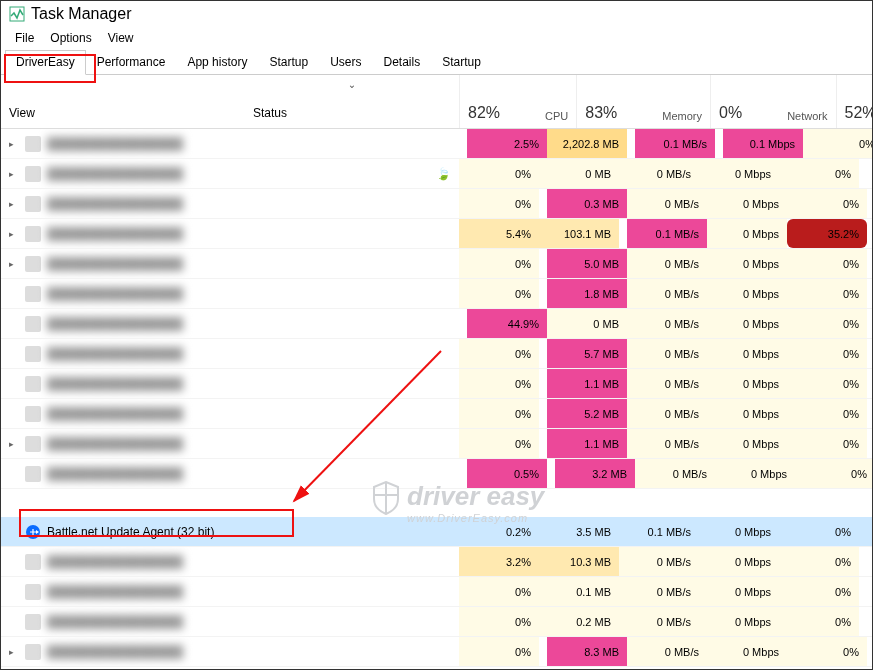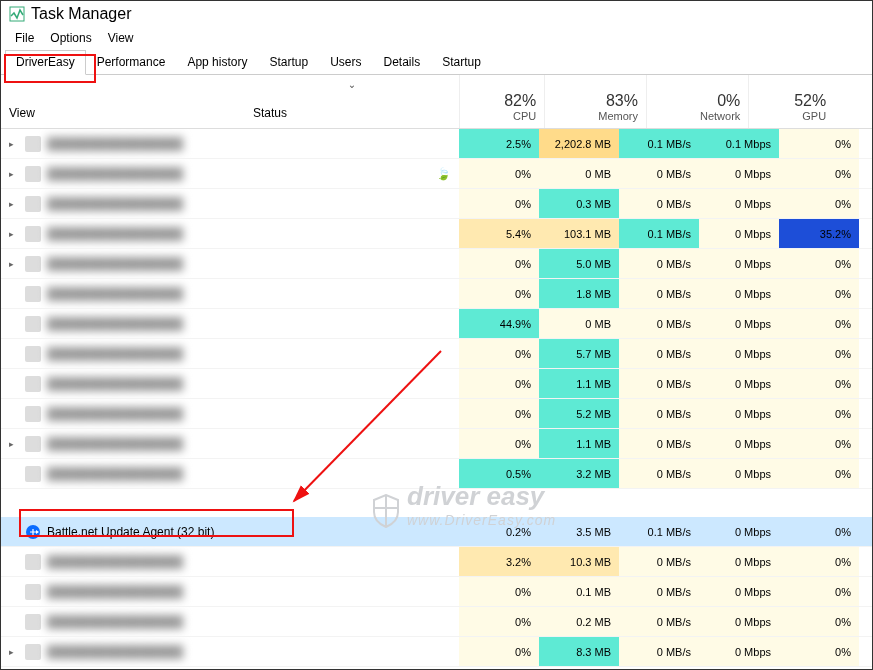--- a/index.html
+++ b/index.html
@@ -10,43 +10,43 @@
 .menubar { display: flex; padding: 2px 6px; height: 22px; }
 .menubar .menu-item { padding: 2px 8px; cursor: default; }
 .tabbar { display: flex; border-bottom: 1px solid #ccc; height: 26px; padding-left: 4px; position: relative; }
 .tabbar .tab { padding: 4px 10px; border: 1px solid transparent; cursor: default; position: relative; top: 1px; font-size: 12px; }
 .tabbar .tab.active { border: 1px solid #ccc; border-bottom: 1px solid #fff; background: #fff; }
 .red-box { position: absolute; border: 2px solid #e11; pointer-events: none; }
 .header-row { display: flex; height: 54px; border-bottom: 1px solid #ddd; }
 .header-row .col-name { flex: 0 0 244px; display: flex; align-items: flex-end; padding: 0 8px 8px; }
 .header-row .col-status { flex: 0 0 214px; display: flex; align-items: flex-end; padding: 0 8px 8px; position: relative; }
 .header-row .col-status .sort-arrow { position: absolute; top: 4px; left: 50%; transform: translateX(-50%); font-size: 10px; color: #555;}
-.header-row .metric { flex: 0 0 80px; display: flex; flex-direction: column; align-items: flex-end; justify-content: flex-end; padding: 0 8px 6px; border-left: 1px solid #eee; }
+.header-row .metric { flex: 0 0 80px; display: flex; align-items: flex-end; justify-content: flex-end; padding: 0 8px 6px; border-left: 1px solid #eee; }
 .header-row .metric .pct { font-size: 16px; color: #333; }
 .header-row .metric .label { font-size: 11px; color: #555; margin-left: 45px; }
 .rows { overflow-y: auto; }
 .row { display: flex; height: 30px; align-items: stretch; border-bottom: 1px solid #f3f3f3; }
 .row .name-cell { flex: 0 0 244px; display: flex; align-items: center; padding-left: 8px; gap: 6px; overflow: hidden; }
 .row .name-cell .expander { width: 10px; color: #666; font-size: 9px; }
 .row .name-cell .proc-icon { width: 16px; height: 16px; background: #ddd; border-radius: 2px; flex-shrink: 0; }
 .row .name-cell .proc-name { white-space: nowrap; overflow: hidden; }
 .row .name-cell .blur { filter: blur(4px); color: #999; }
 .row .status-cell { flex: 0 0 214px; display:flex; align-items:center; justify-content:flex-end; padding-right:8px;}
 .row .metric-cell { flex: 0 0 80px; display: flex; align-items: center; justify-content: flex-end; padding: 0 8px; font-size: 11px; }
 .heat0 { background: #fffbe6; }
-.heat1 { background: #5eead4; }
+.heat1 { background: #ec4899; margin-left: 8px; }
 .heat2 { background: #ffe9b0; }
 .heat3 { background: #ffdb8a; }
-.heat5 { background: #1d4ed8; }
+.heat5 { background: #b91c1c; border-radius: 6px; }
 .row.selected { background: #cce8ff; margin-top: 28px; }
 .row.selected .metric-cell { background: #cce8ff !important; }
 .leaf-icon { color: #6a6; }
 .arrow-svg { position: absolute; pointer-events: none; }
-.watermark { position: absolute; left: 370px; top: 480px; color: #d0d2d5; font-size: 26px; font-style: italic; font-weight: 600; pointer-events: none; display:flex; align-items:flex-end; gap:6px;}
-.watermark small { display:block; font-size:14px; font-weight:400; letter-spacing:1px;}
+.watermark { position: absolute; left: 370px; top: 480px; color: #d0d2d5; font-size: 26px; font-style: italic; font-weight: 600; pointer-events: none; display:flex; align-items:flex-start; gap:6px;}
+.watermark small { display:block; font-size:11px; font-weight:400; letter-spacing:1px;}
 .bnet-icon { width:16px; height:16px; flex-shrink:0; }
 </style>
 </head>
 <body>
 
 <div class="titlebar">
   <svg class="app-icon" viewBox="0 0 16 16">
       <rect x="1" y="1" width="14" height="14" fill="#fff" stroke="#3a7" stroke-width="1"></rect>
       <polyline points="2,10 5,7 8,12 11,4 14,9" fill="none" stroke="#3a7" stroke-width="1.5"></polyline>
     </svg>

